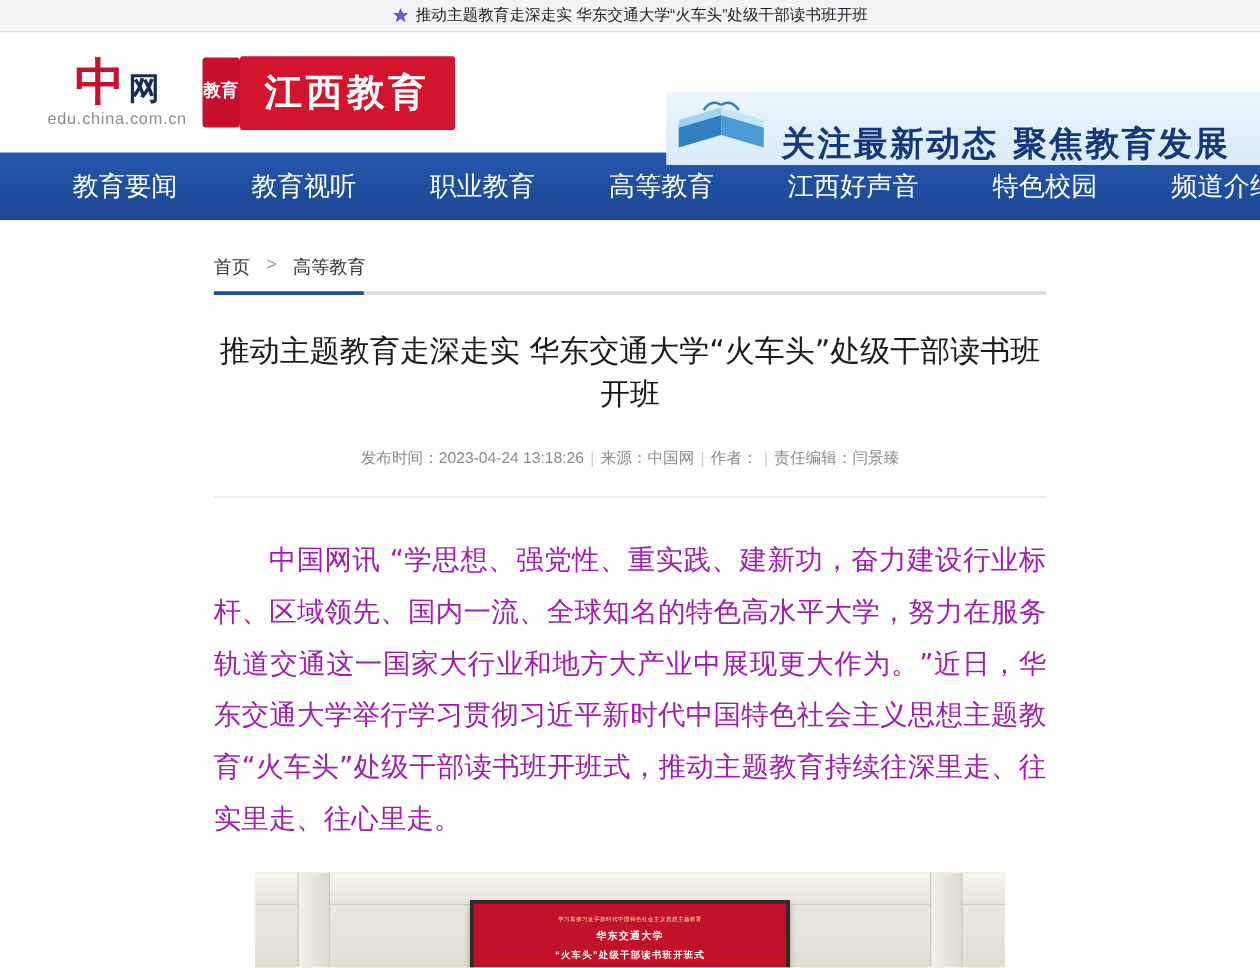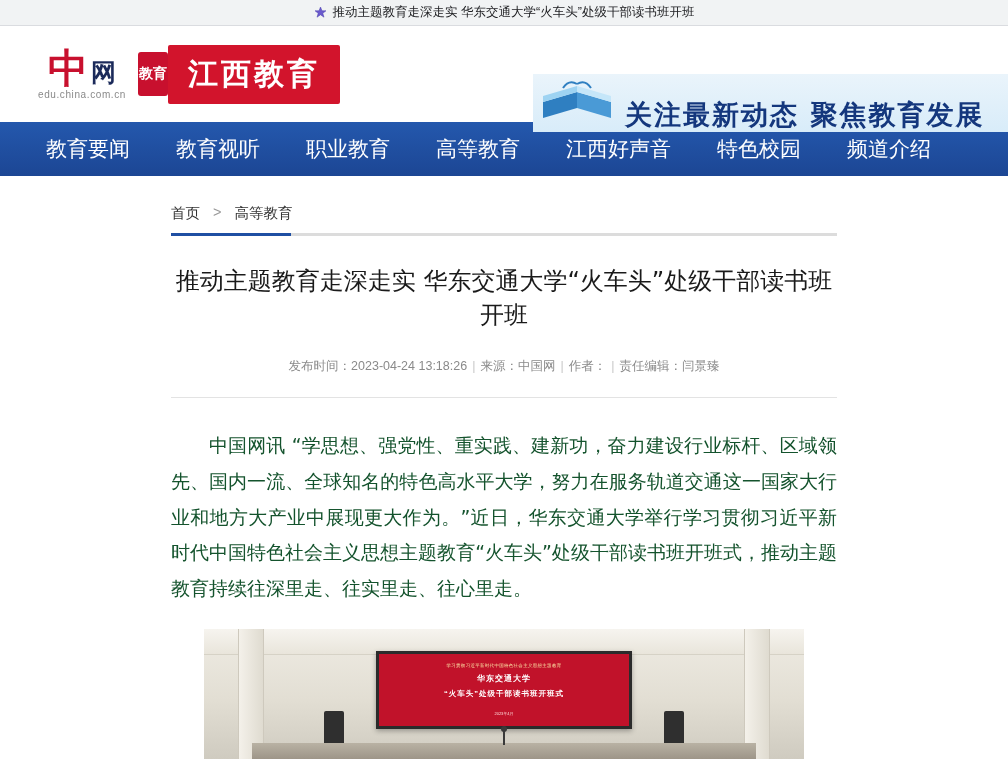--- a/index.html
+++ b/index.html
@@ -76,33 +76,33 @@
   }
   .cn-wang {
     font-family: "DejaVu Serif", serif;
     font-size: 25px;
     font-weight: 700;
     color: #1b2a5a;
     line-height: 1;
     padding-bottom: 2px;
   }
   .cn-url {
-    font-size: 10px;
+    font-size: 13px;
     color: #8a8a8a;
     letter-spacing: 0.6px;
     margin-top: 2px;
     font-family: "Liberation Sans", sans-serif;
   }
   .cn-left { display: flex; flex-direction: column; align-items: center; }
   .edu-badge {
     margin-left: 12px;
     background: #c8102e;
     color: #fff;
     width: 30px;
-    height: 44px;
+    height: 56px;
     border-radius: 3px;
     display: flex;
     flex-direction: column;
     align-items: center;
     justify-content: center;
     font-size: 14px;
     font-weight: 700;
     line-height: 1.1;
     font-family: "DejaVu Sans", sans-serif;
   }
@@ -142,22 +142,22 @@
     margin-top: 24px;
   }
 
   
   .navbar {
     height: 54px;
     background: #1f4fa3;
     background: linear-gradient(180deg,#2458ad 0%, #1c4694 100%);
     display: flex;
     align-items: center;
-    padding-left: 28px;
-    gap: 0;
+    padding-left: 40px;
+    gap: 13px;
   }
   .nav-item {
     color: #ffffff;
     font-size: 21px;
     padding: 0 23px;
     white-space: nowrap;
     font-family: "DejaVu Sans", sans-serif;
     cursor: pointer;
   }
   .nav-item:first-child { padding-left: 18px; }
@@ -207,23 +207,23 @@
     color: #8a8a8a;
     margin-top: 26px;
     padding-bottom: 22px;
     border-bottom: 1px solid #e3e3e3;
   }
   .meta span { white-space: nowrap; margin-top: 12px; }
   .meta .divider { margin: 0 5px; color: #c9c9c9; }
   .article {
     margin-top: 30px;
     font-family: "DejaVu Sans", sans-serif;
-    font-size: 19px;
+    font-size: 22px;
     line-height: 1.88;
-    color: #14532d;
+    color: #a21caf;
     text-align: justify;
   }
   .article p { margin: 0; text-indent: 2em; }
 
   
   .photo-wrap {
     margin-top: 22px;
     display: flex;
     justify-content: center;
   }

